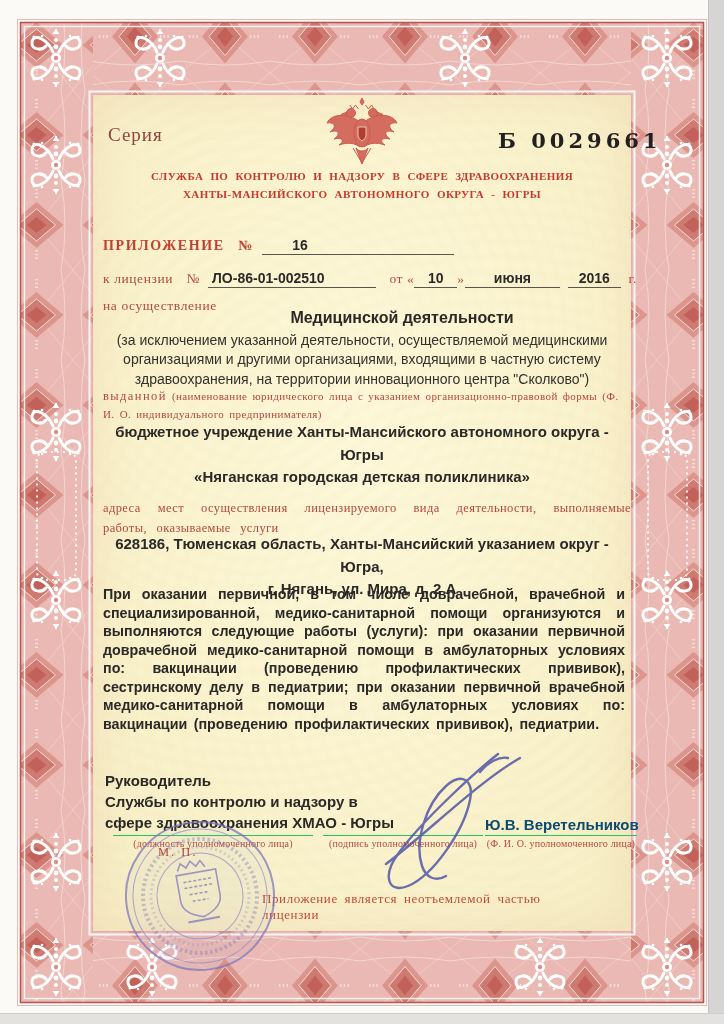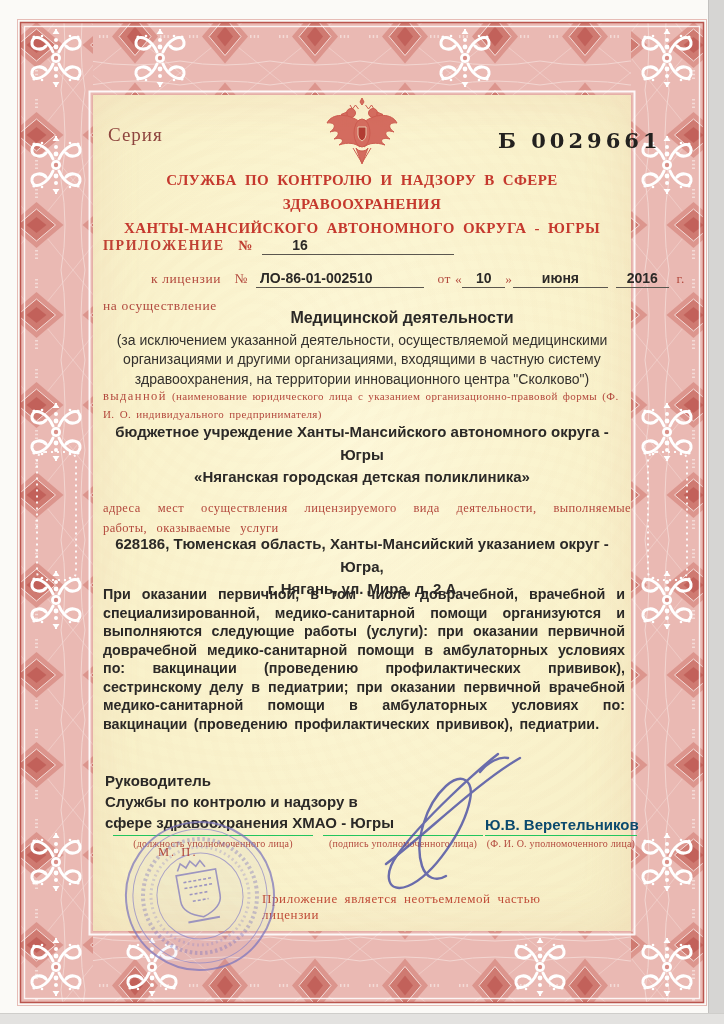--- a/index.html
+++ b/index.html
@@ -24,24 +24,24 @@
     background:repeating-radial-gradient(circle at 30% 30%, rgba(222,184,150,.05) 0 6px, rgba(255,255,255,0) 6px 14px),
                repeating-radial-gradient(circle at 75% 70%, rgba(222,184,150,.05) 0 7px, rgba(255,255,255,0) 7px 15px);
   }
   .z2{z-index:2;} .z3{z-index:3;} .z4{z-index:4;}
   
   .serif{font-family:"Liberation Serif",serif;}
   .red{color:#b14a3f;}
   .series{left:108px;top:124px;font-size:19px;letter-spacing:1px;color:#8e453e;}
   .serial{left:498px;top:128px;font-family:"DejaVu Serif",serif;font-size:21px;font-weight:600;letter-spacing:4px;color:#23211f;}
   .authority{left:93px;top:168px;width:538px;text-align:center;font-family:"Liberation Serif",serif;
-    font-weight:bold;font-size:15px;line-height:1.6;color:#c5392e;letter-spacing:.4px;word-spacing:4px;}
+    font-weight:bold;font-size:11px;line-height:1.6;color:#c5392e;letter-spacing:.4px;word-spacing:4px;}
   .row{display:flex;align-items:baseline;}
   .appendix-row{left:103px;top:237px;width:520px;}
-  .license-row{left:103px;top:270px;width:534px;margin-left:48px;}
+  .license-row{left:103px;top:270px;width:534px;}
   .lbl{font-family:"Liberation Serif",serif;color:#b3493d;font-size:13.5px;letter-spacing:.6px;white-space:nowrap;}
   .lbl-caps{font-weight:bold;font-size:14px;letter-spacing:1.6px;color:#c04134;}
   .fill{display:inline-block;border-bottom:1px solid #5a564f;font-weight:bold;font-size:14px;color:#2b2927;
     white-space:nowrap;padding-bottom:1px;}
   .fill.center{text-align:center;}
   .gap8{width:8px;} .gap14{width:14px;}
   .na-osn{left:103px;top:298px;font-size:13.5px;letter-spacing:.6px;}
   .act-title{left:93px;top:309px;width:538px;text-align:center;font-weight:bold;font-size:16px;color:#2b2927;padding-left:40px;}
   .act-sub{left:98px;top:331px;width:528px;text-align:center;font-size:14px;line-height:1.38;color:#33302d;}
   .issued{left:103px;top:387px;width:532px;font-family:"Liberation Serif",serif;color:#b3493d;line-height:1.55;font-size:11px;letter-spacing:.4px;word-spacing:2px;}

